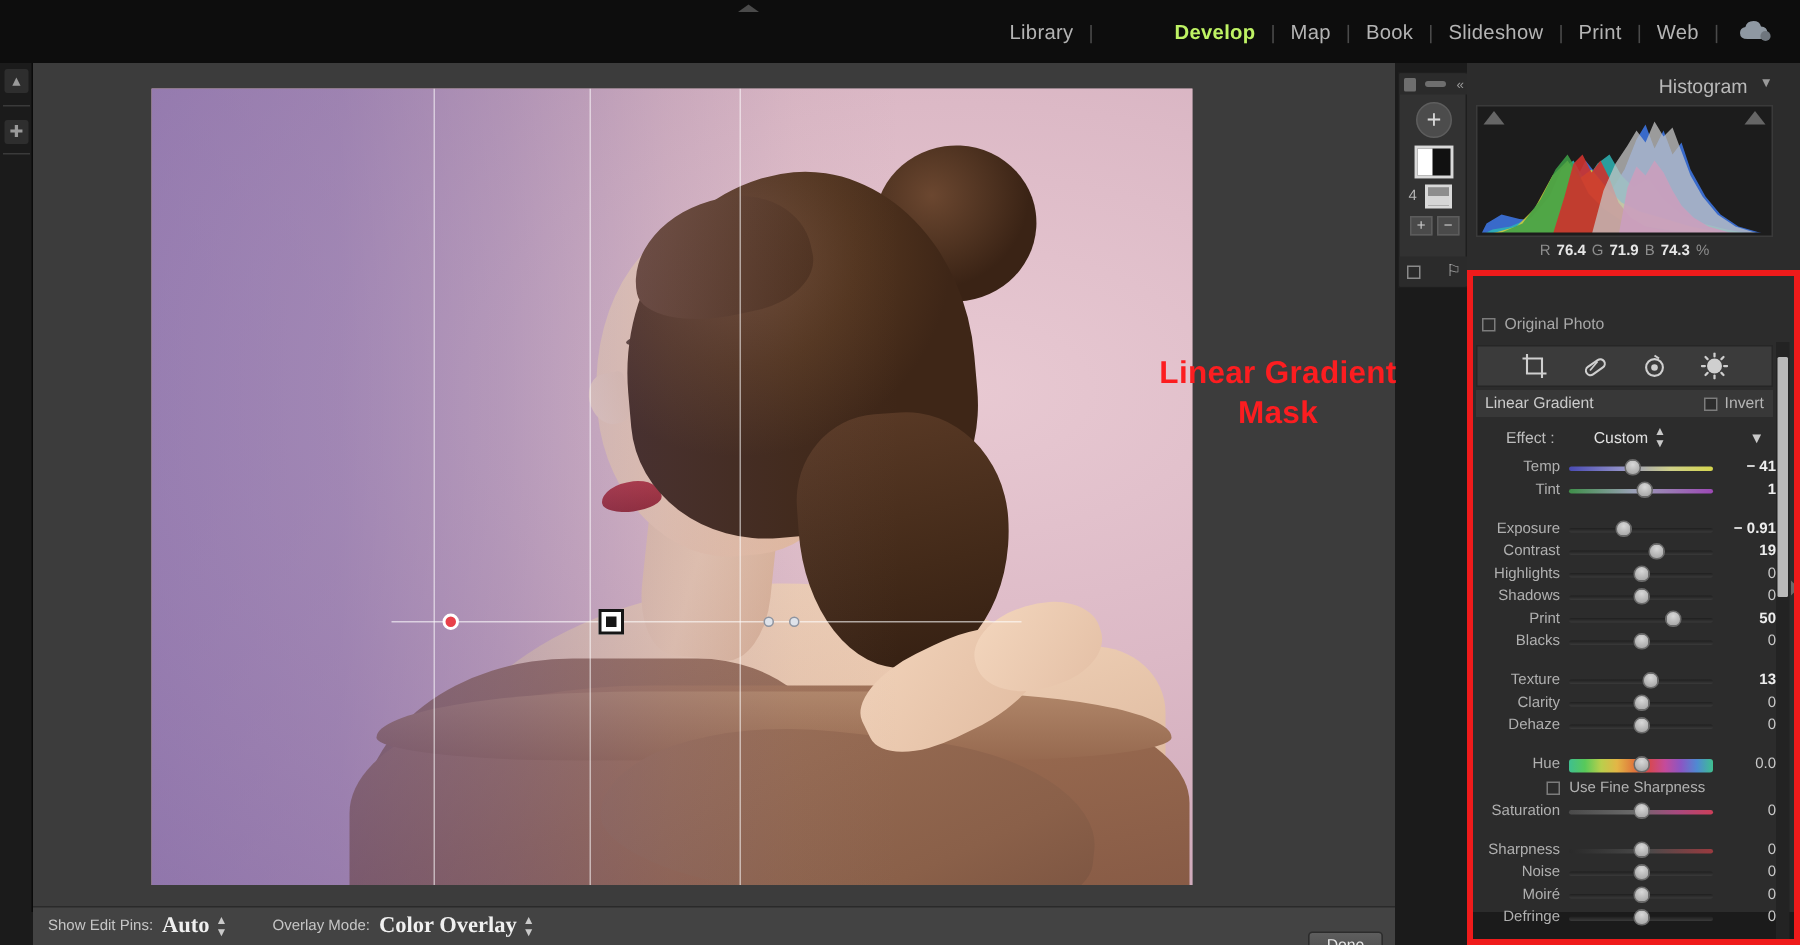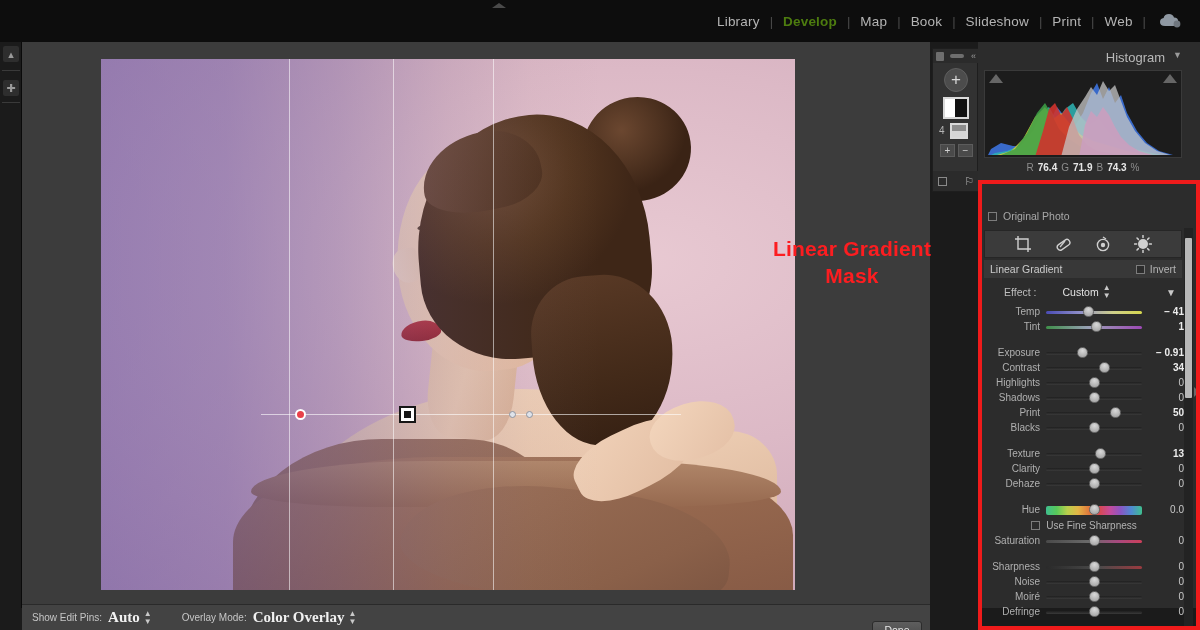--- a/index.html
+++ b/index.html
@@ -25,21 +25,21 @@
     border-bottom:5px solid #4a4a4a;
   }
   .modules {
     position:absolute; right:16px; top:0; height:42px;
     display:flex; align-items:center; gap:0;
   }
   .module {
     color:#b4b4b4; font-size:13.5px; padding:0 10px;
     letter-spacing:.2px; cursor:pointer;
   }
-  .module.active { color:#4d7c0f; font-weight:bold; }
+  .module.active { color:#bef264; font-weight:bold;margin-left:44px; }
   .module-sep { color:#4a4a4a; font-size:13px; }
   .cloud-icon { margin-left:12px; width:26px; height:18px; position:relative; }
 
   
   .left-strip {
     position:absolute; left:0; top:42px; width:22px; height:566px;
     background:#1b1b1b; border-right:1px solid #0a0a0a;
   }
   .left-btn {
     position:absolute; left:3px; width:16px; height:16px;
@@ -660,21 +660,21 @@
         <div class="srow">
           <div class="slabel">Exposure</div>
           <div class="strack"></div>
           <div class="sthumb" style="left: 99.48px;"></div>
           <div class="sval on">− 0.91</div>
         </div>
         <div class="srow">
           <div class="slabel">Contrast</div>
           <div class="strack"></div>
           <div class="sthumb" style="left: 120.6px;"></div>
-          <div class="sval on">34</div>
+          <div class="sval on">19</div>
         </div>
         <div class="srow">
           <div class="slabel">Highlights</div>
           <div class="strack"></div>
           <div class="sthumb" style="left: 111px;"></div>
           <div class="sval">0</div>
         </div>
         <div class="srow">
           <div class="slabel">Shadows</div>
           <div class="strack"></div>

